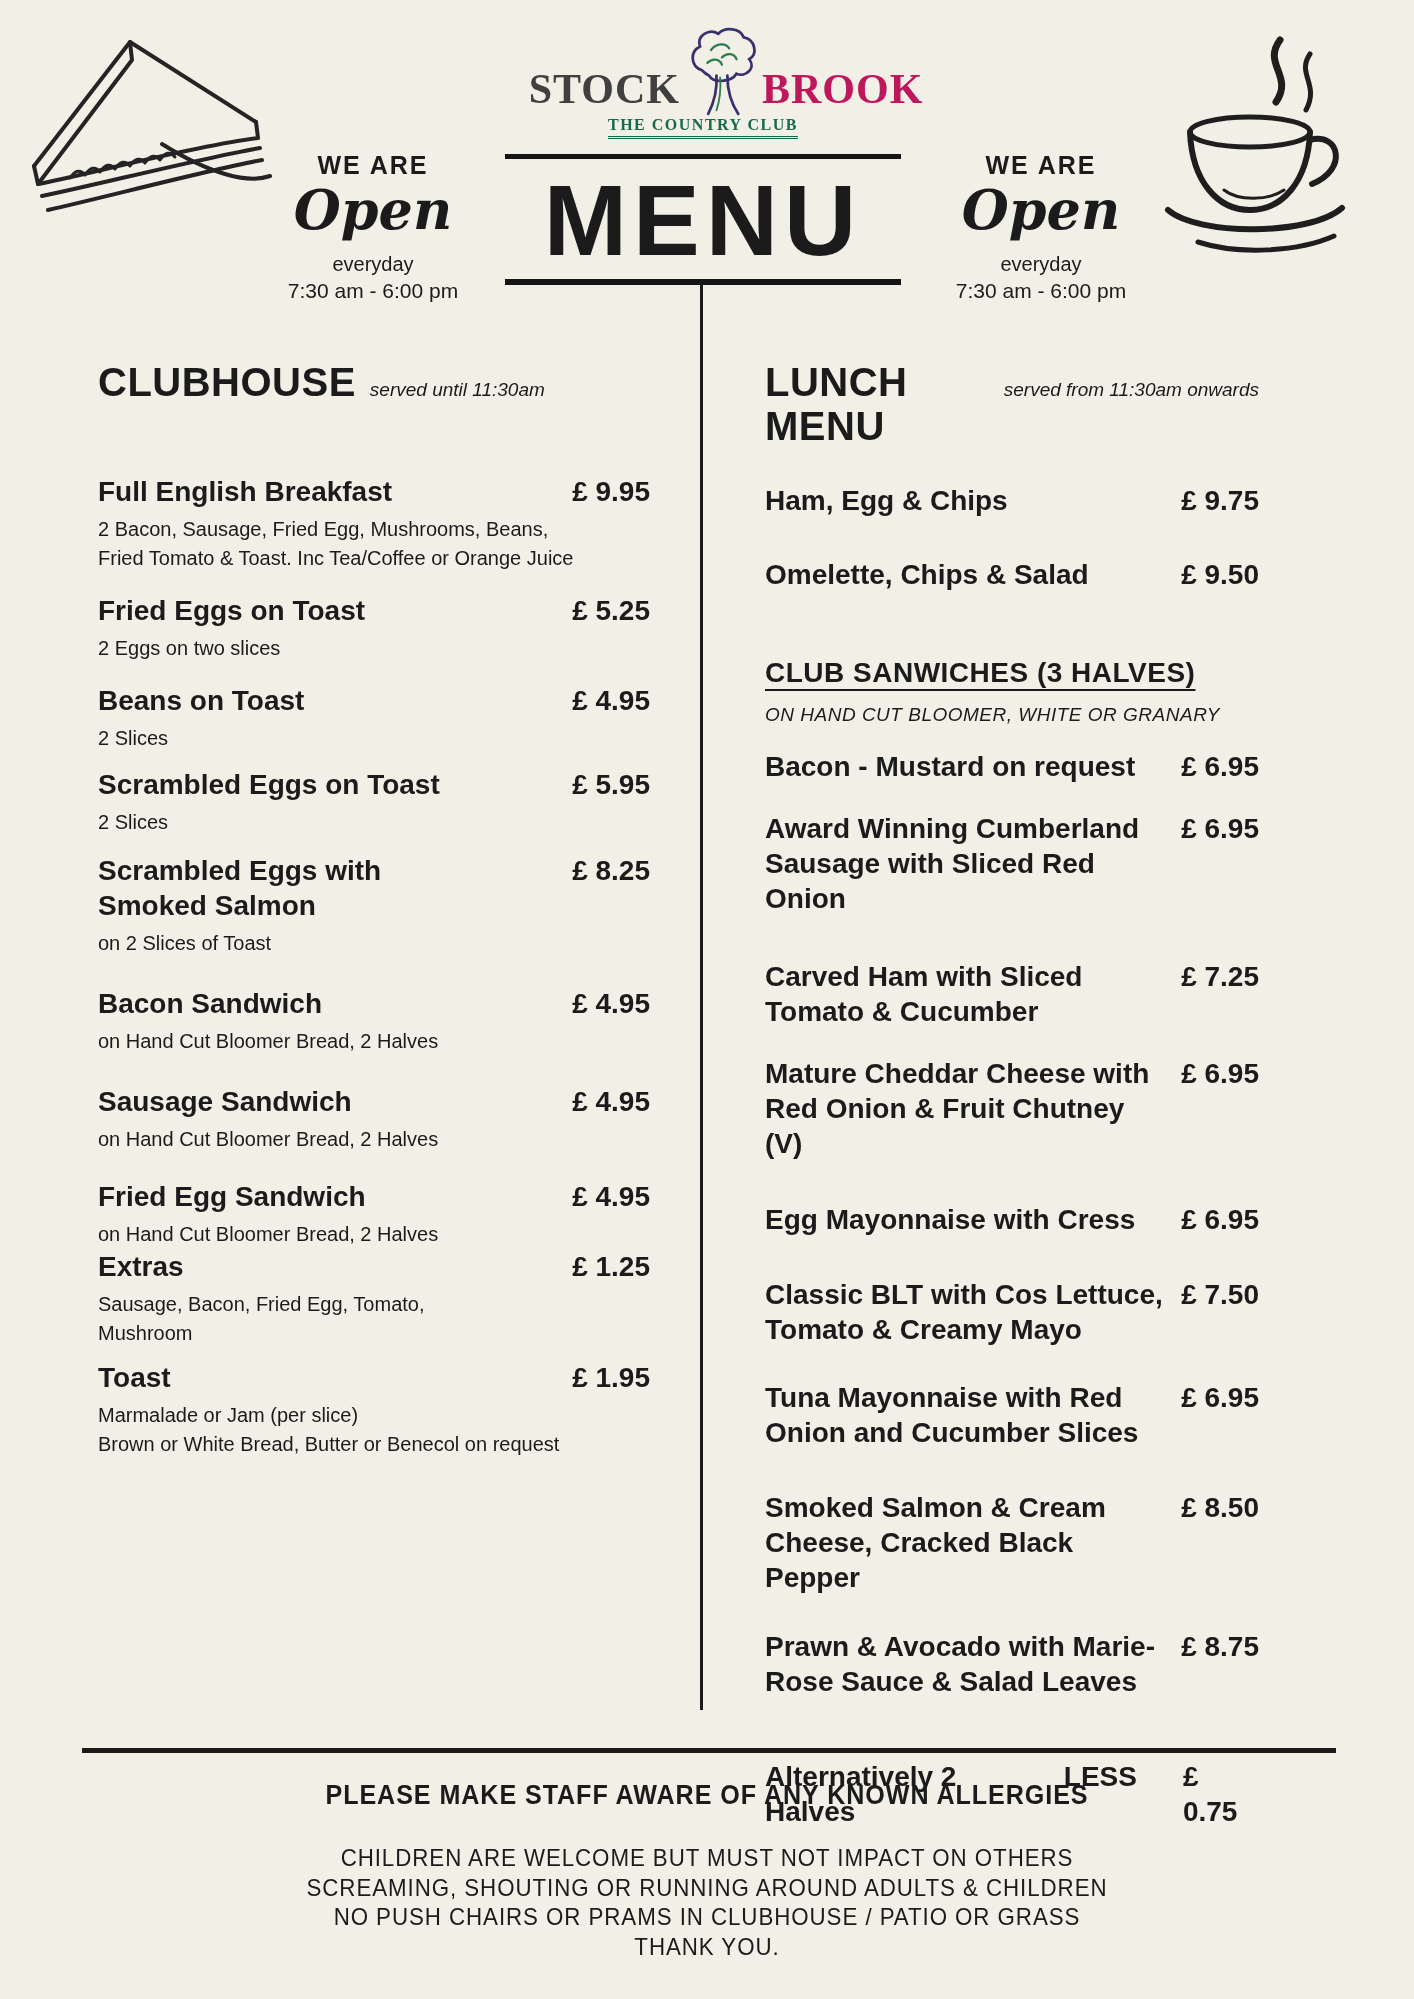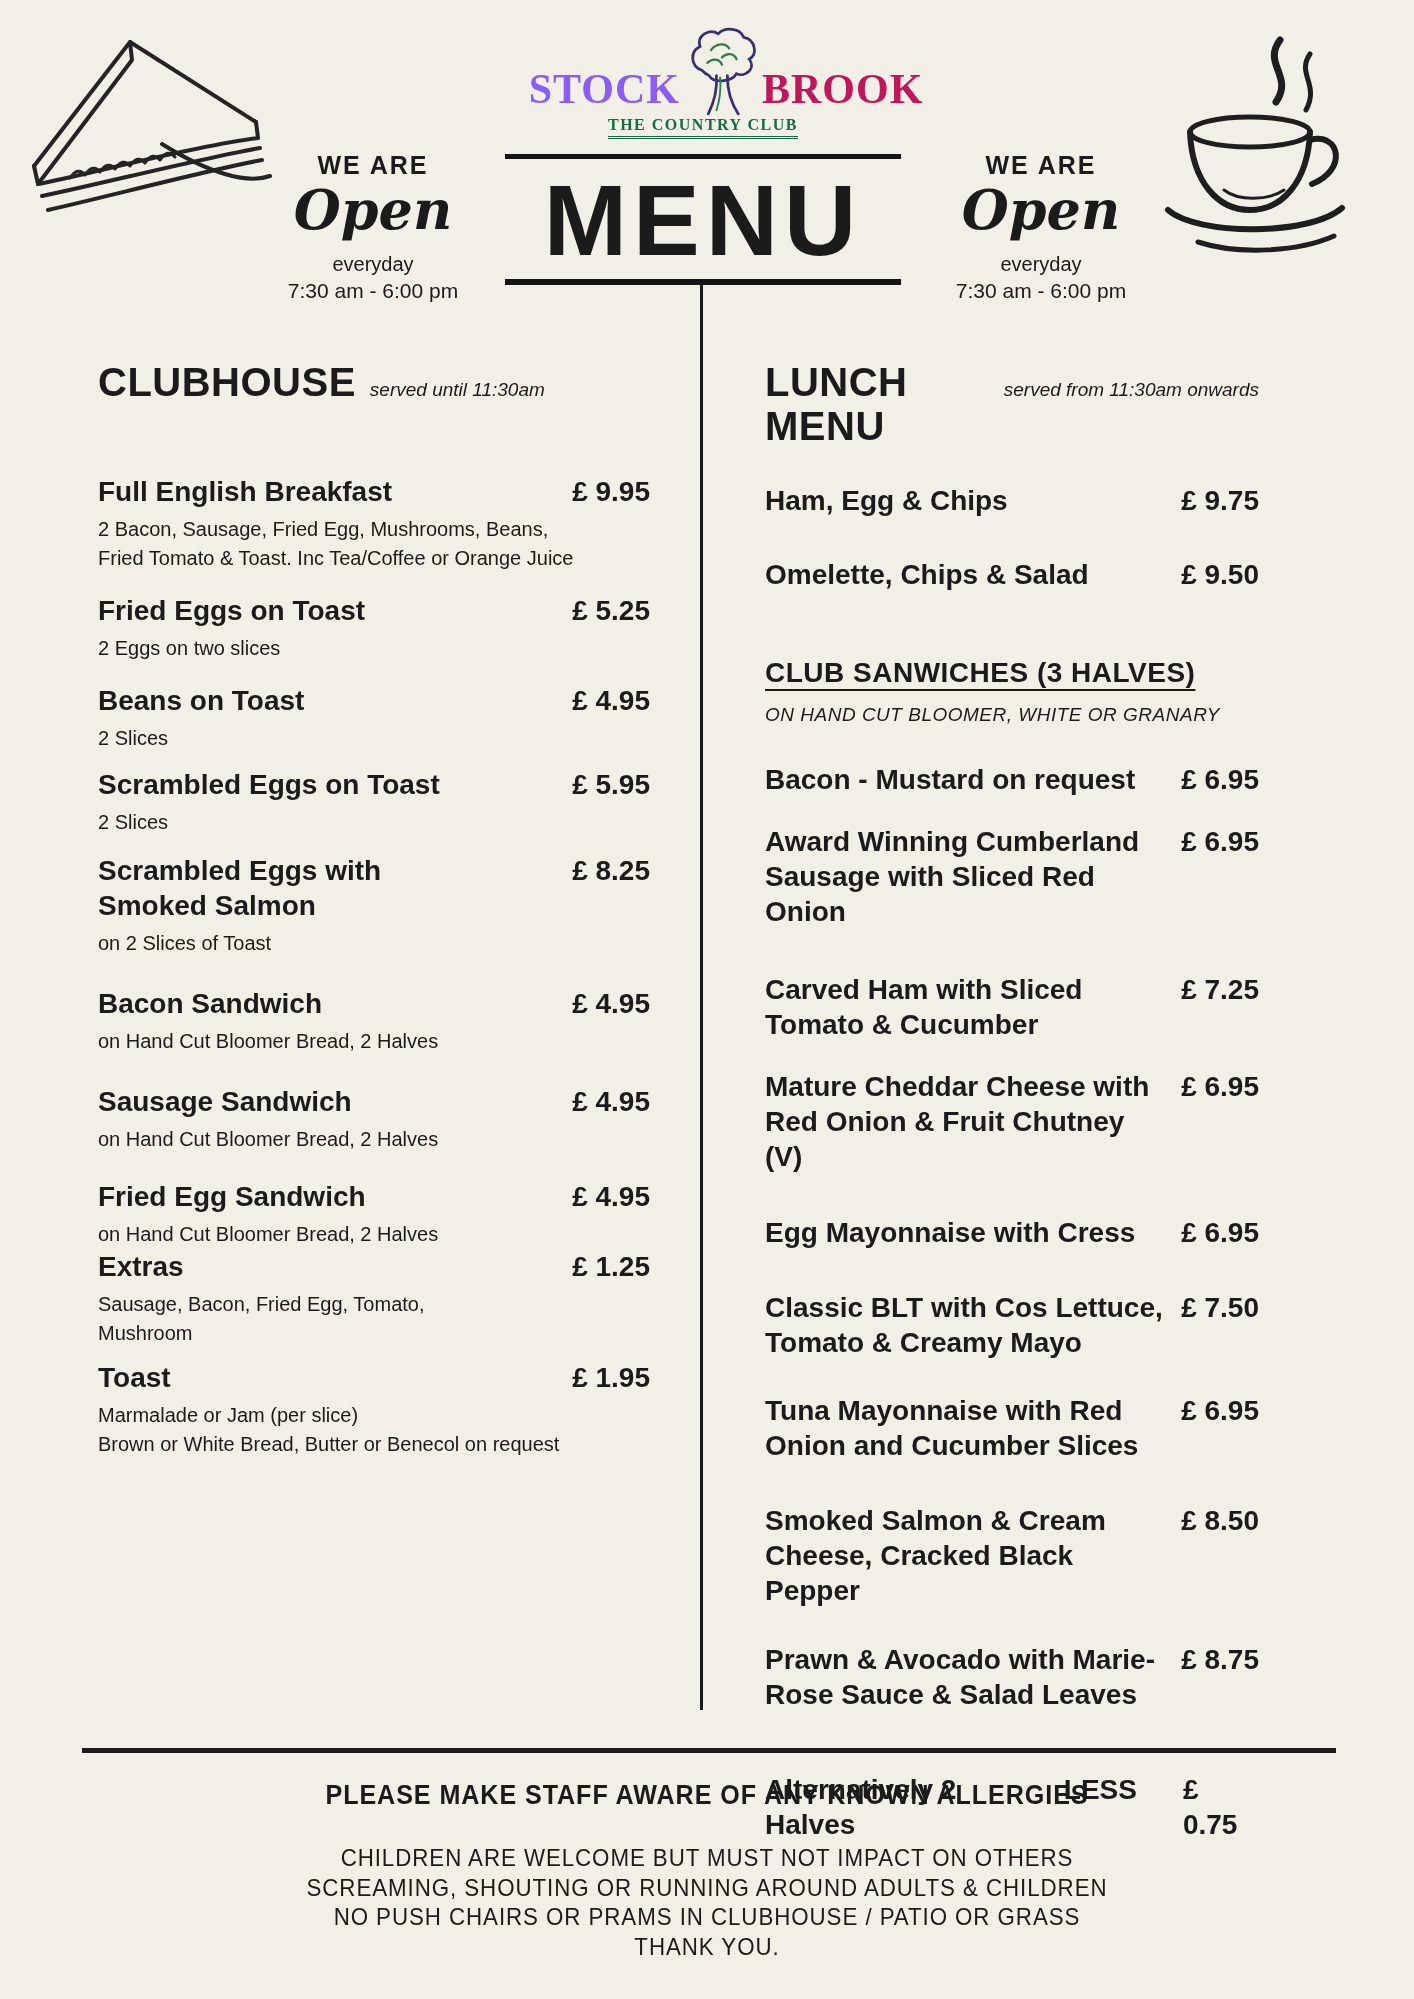--- a/index.html
+++ b/index.html
@@ -24,21 +24,21 @@
   }
   .everyday { font-size:20px; font-weight:500; line-height:26px; margin-top:12px; }
   .hours    { font-size:21px; font-weight:500; line-height:27px; }
 
   .brand { position:absolute; left:500px; top:24px; width:406px; text-align:center; }
   .brand-row { display:flex; align-items:flex-end; justify-content:center; }
   .brand-word {
     font-family:"Liberation Serif","DejaVu Serif",serif; font-weight:700;
     font-size:42px; letter-spacing:1px; line-height:1; padding-bottom:10px;
   }
-  .brand-stock { color:#8b5cf6;margin-left:46px; }
+  .brand-stock { color:#404040;margin-left:46px; }
   .brand-brook { color:#be185d; }
   .brand-tagline-wrap { margin-top:-4px; }
   .brand-tagline {
     display:inline-block; font-family:"Liberation Serif","DejaVu Serif",serif;
     font-weight:700; font-size:16px; letter-spacing:1.5px; color:#17694a;
     border-bottom:3px double #17694a; padding-bottom:2px;
   }
 
   .menu-block { position:absolute; left:505px; top:154px; width:396px; text-align:center; }
   .menu-rule { height:5px; background:#151515; }
@@ -247,21 +247,21 @@
     </div>
 
     <div class="item" style="margin-top:39px">
       <div class="item-name">Omelette, Chips &amp; Salad</div>
       <div class="item-price">£ 9.50</div>
     </div>
 
     <div class="club-title" style="margin-top:64px">CLUB SANWICHES (3 HALVES)</div>
     <div class="club-subtitle" style="margin-top:13px">ON HAND CUT BLOOMER, WHITE OR GRANARY</div>
 
-    <div class="item" style="margin-top:35px">
+    <div class="item" style="margin-top:22px">
       <div class="item-name">Bacon - Mustard on request</div>
       <div class="item-price">£ 6.95</div>
     </div>
 
     <div class="item" style="margin-top:27px">
       <div class="item-name">Award Winning Cumberland
 Sausage with Sliced Red Onion</div>
       <div class="item-price">£ 6.95</div>
     </div>
 

